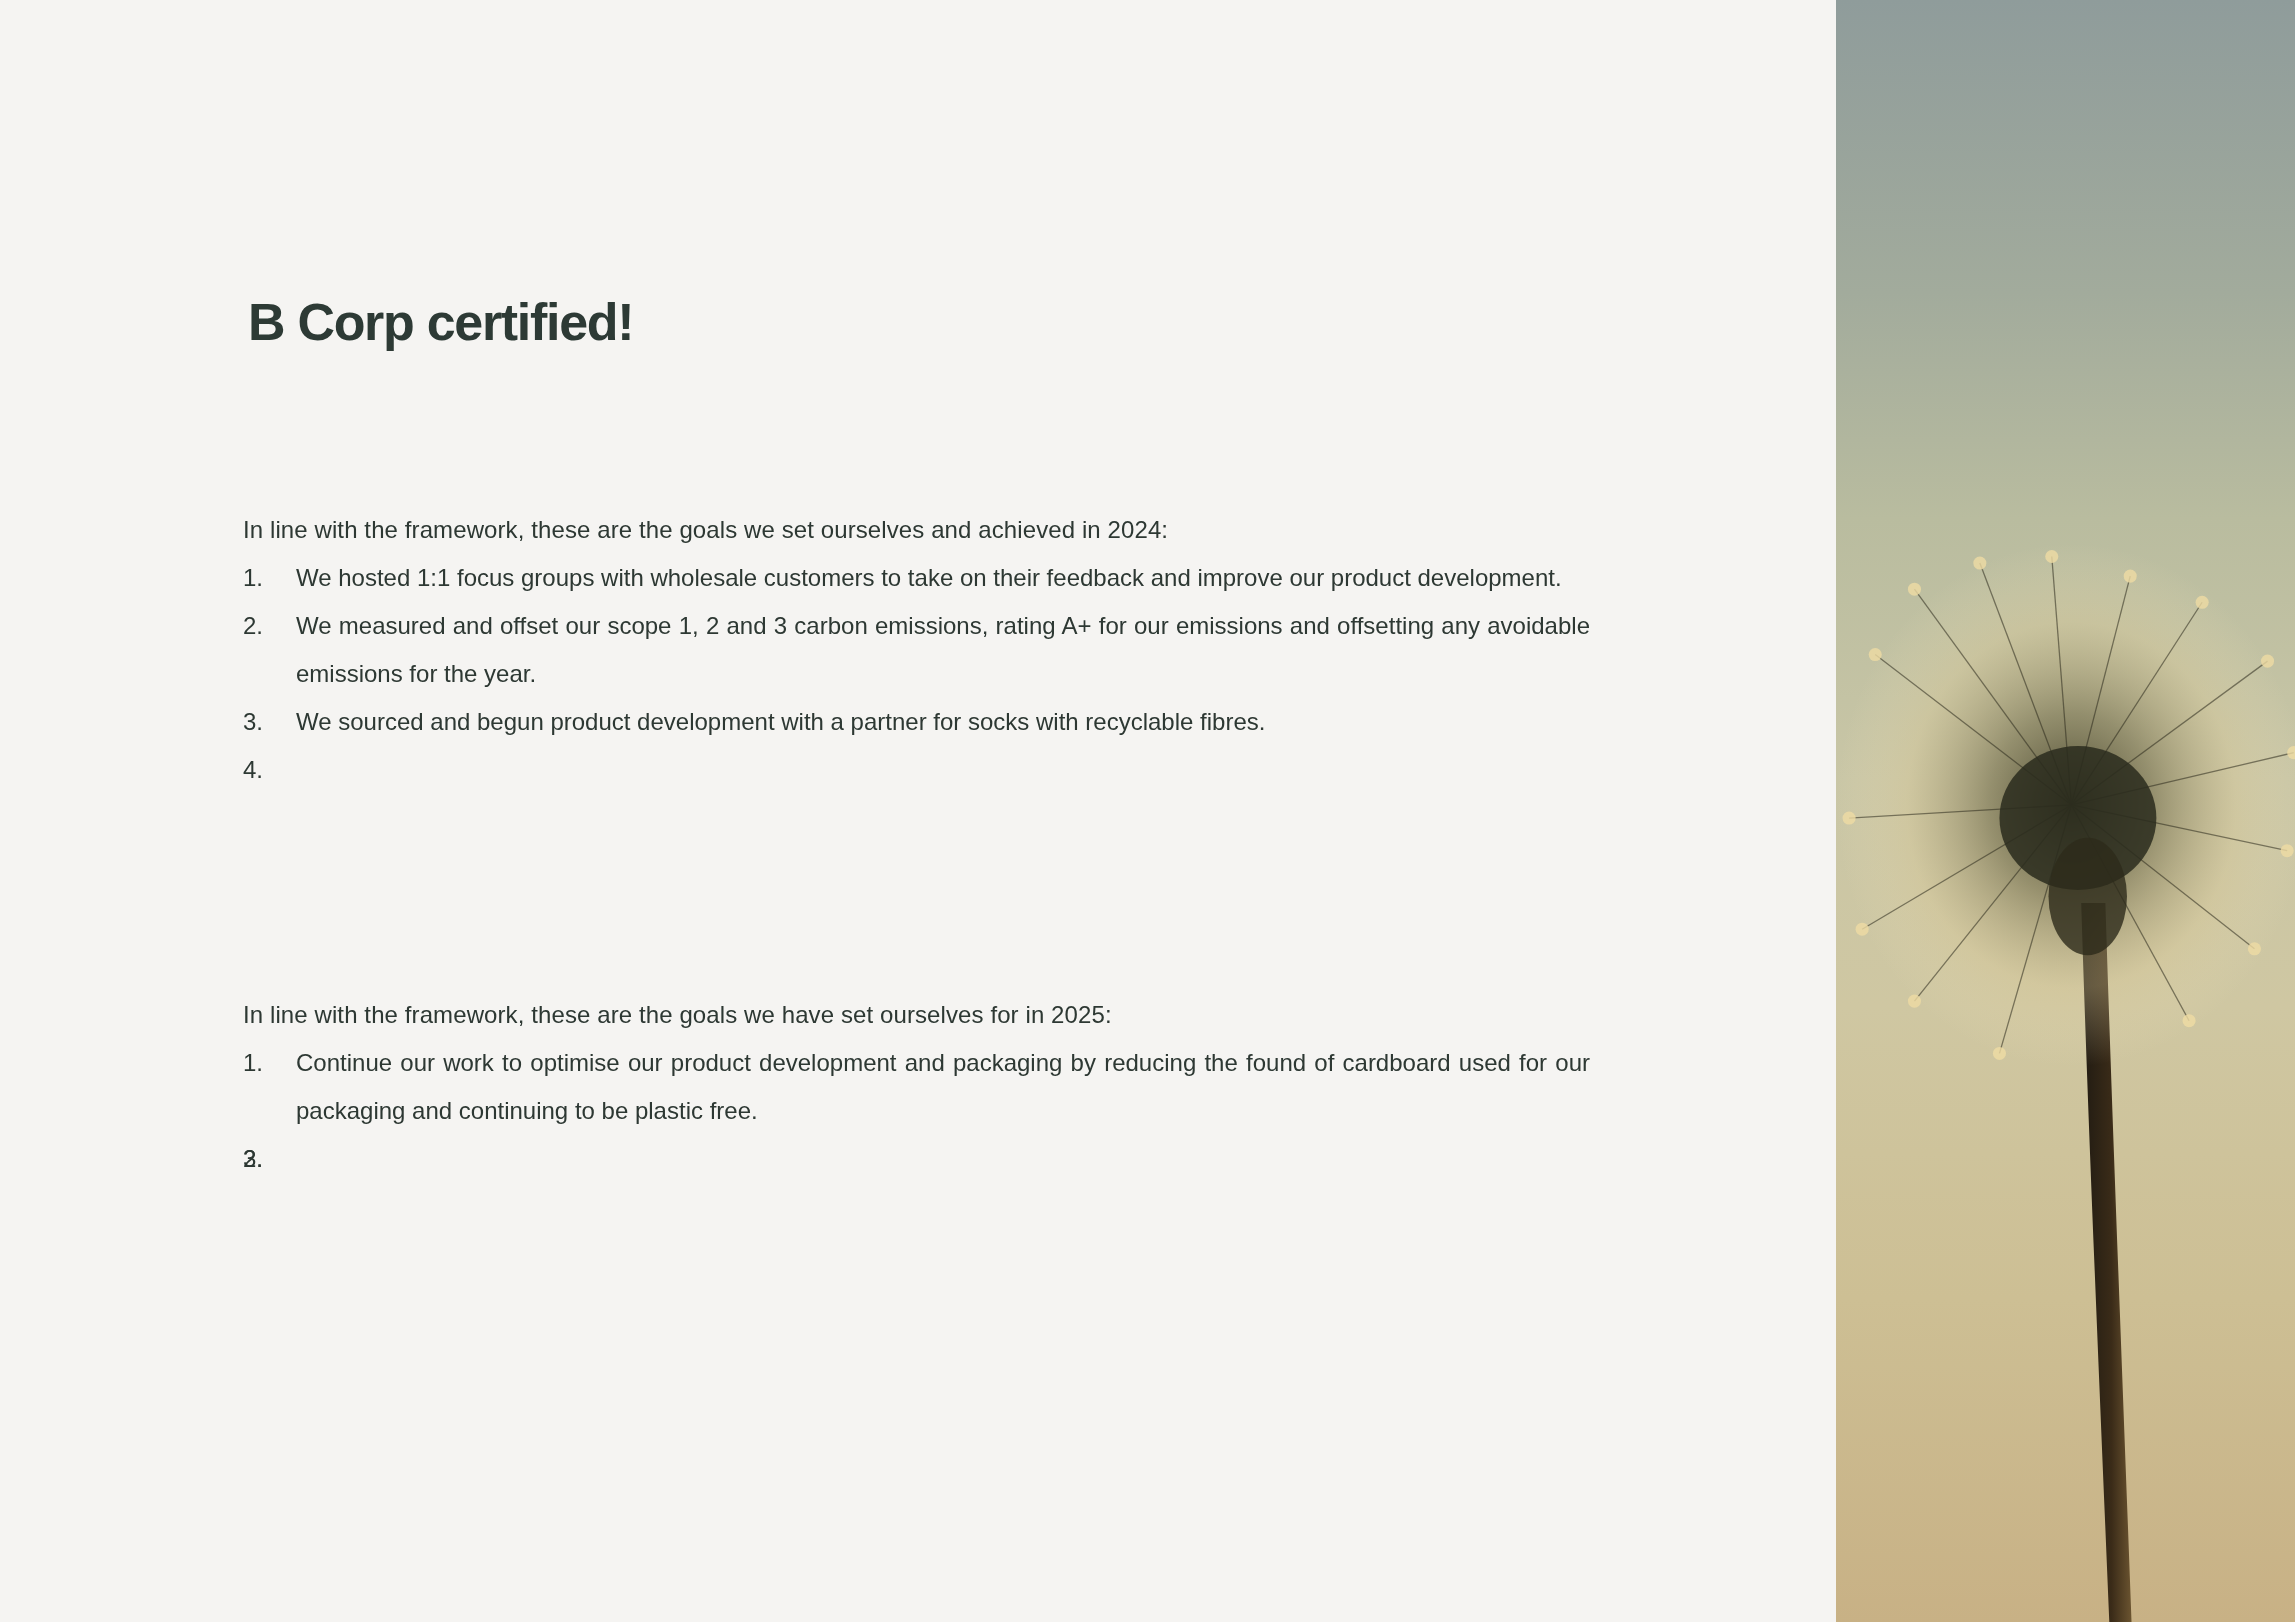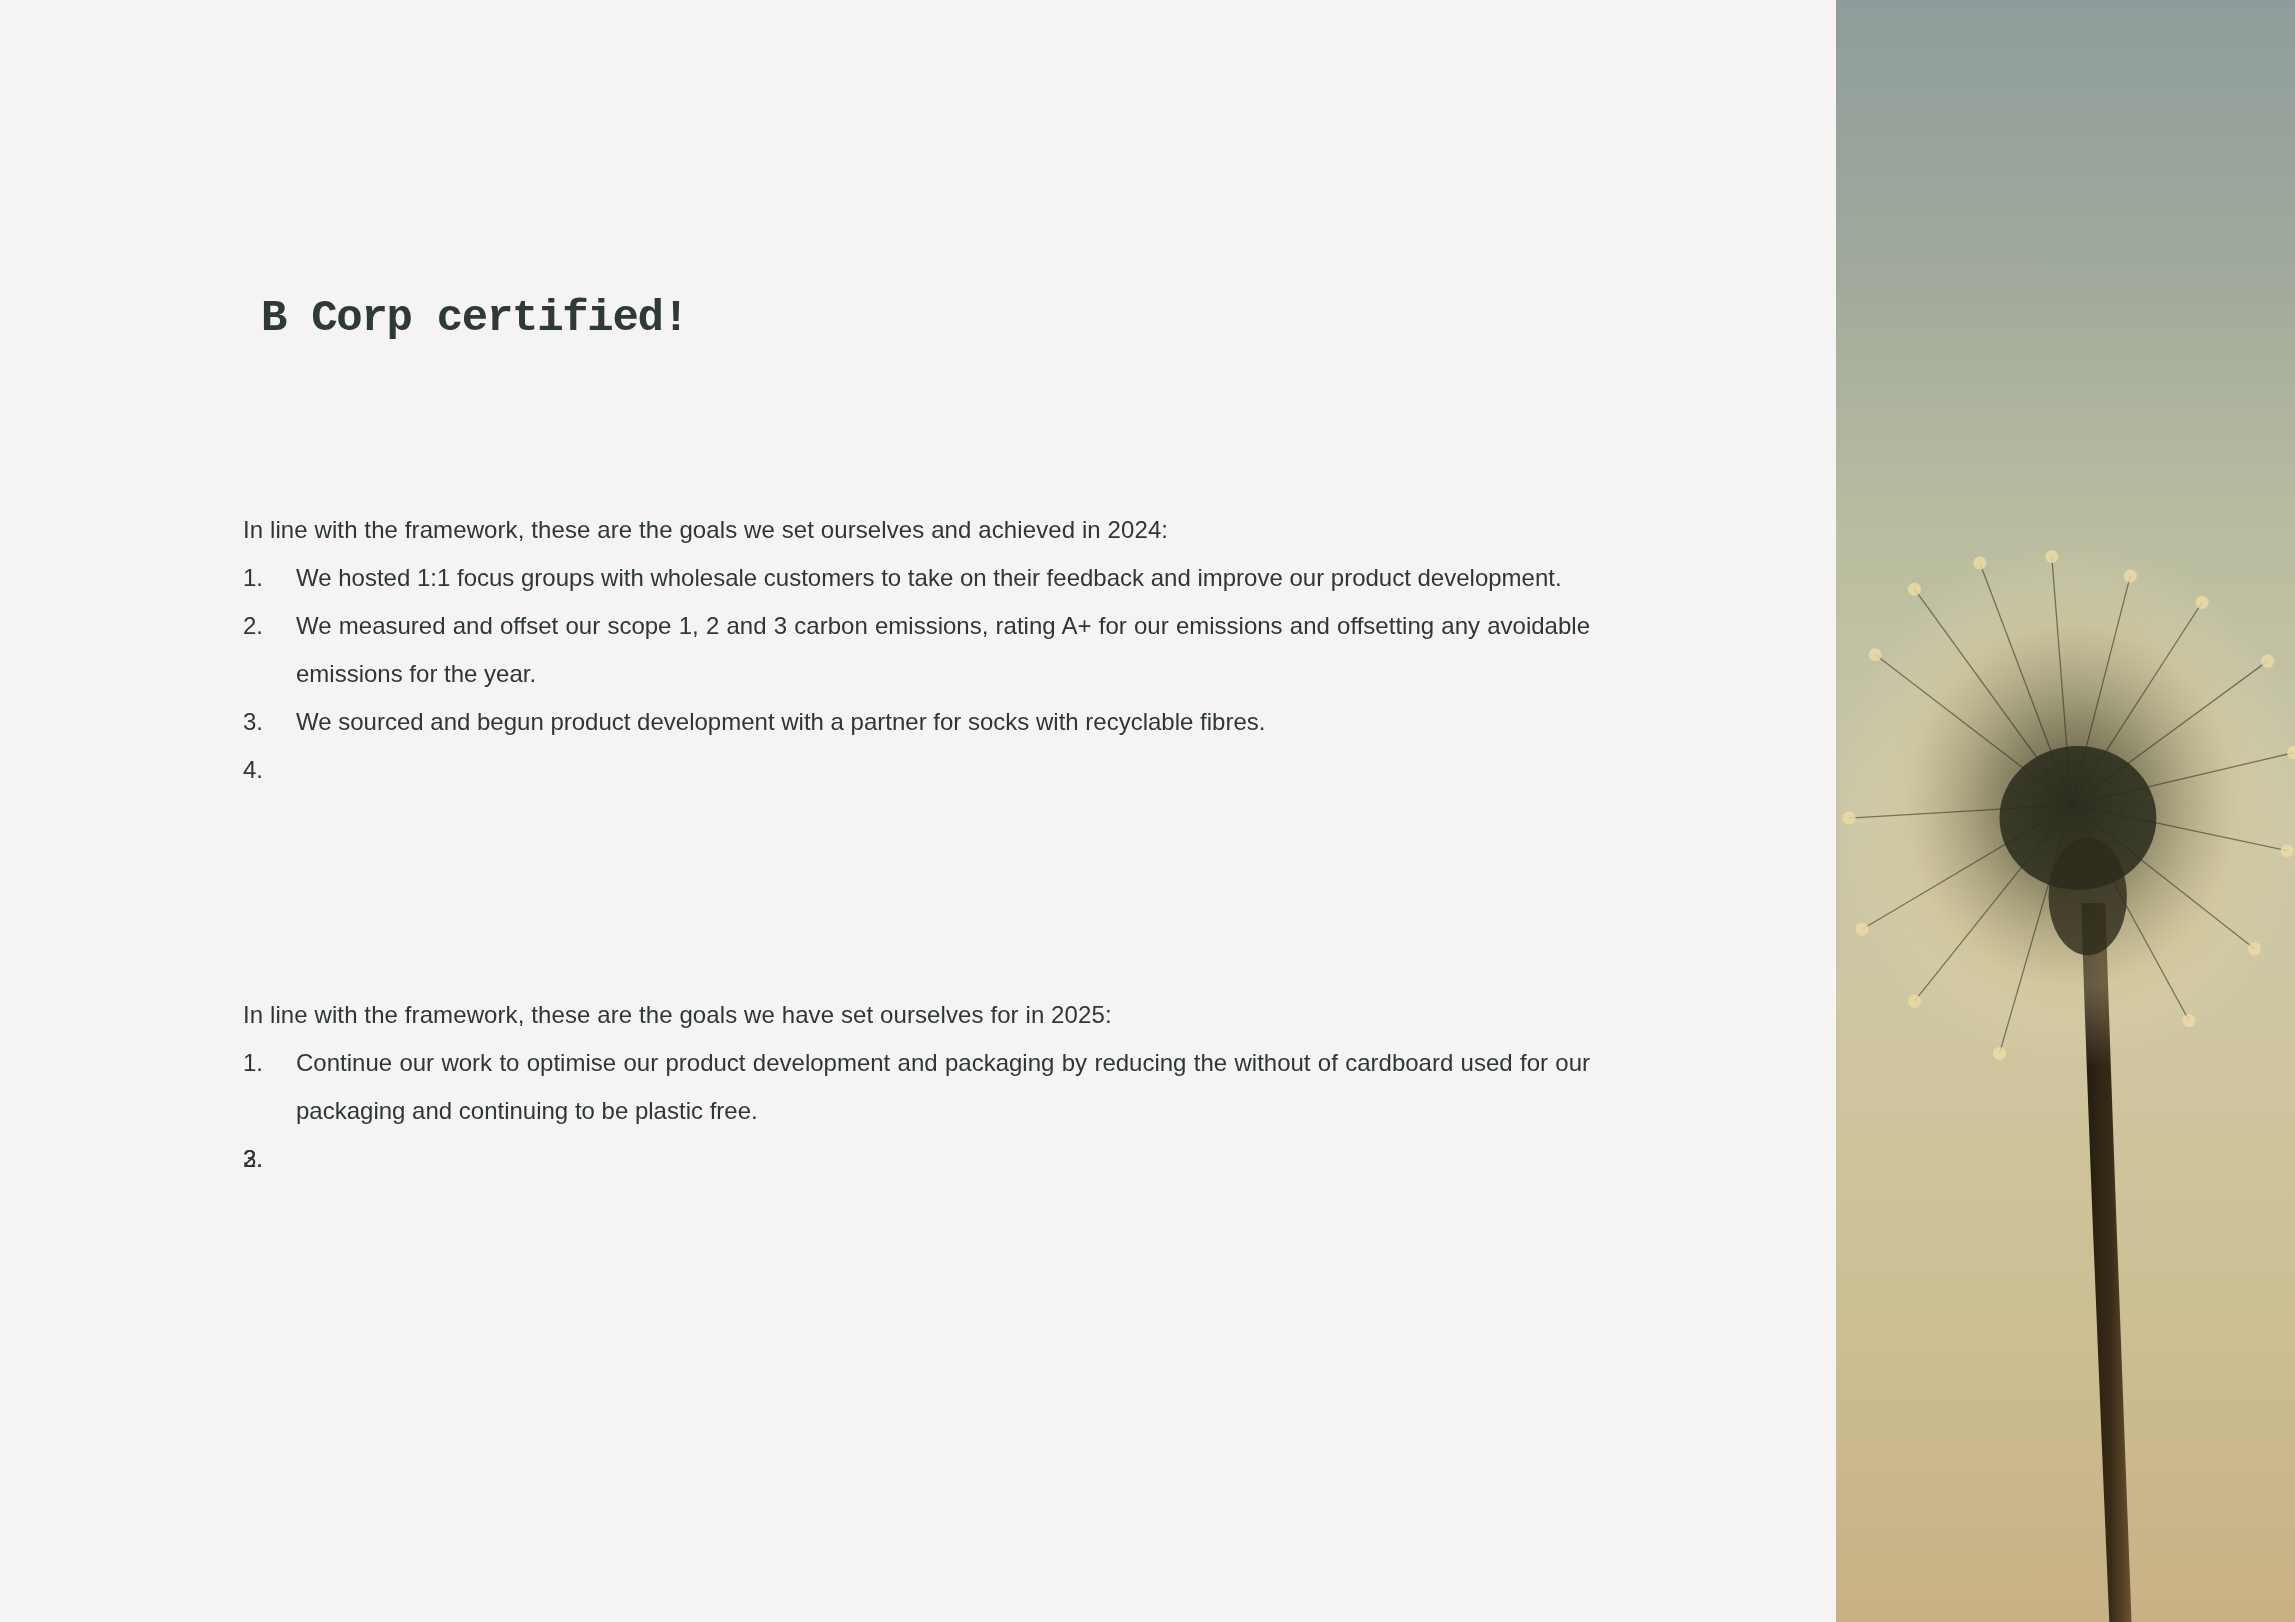--- a/index.html
+++ b/index.html
@@ -16,30 +16,29 @@
       color: #2d3833;
     }
     .content {
       position: absolute;
       left: 243px;
       top: 0;
       width: 1347px;
     }
     .page-title {
       position: absolute;
-      left: 18px;
+      left: 5px;
       top: 296px;
       margin: 0;
-      font-size: 44px;
+      font-size: 52px;
       font-weight: bold;
       letter-spacing: -1.3px;
       line-height: 1;
       color: #2d3a35;
       white-space: nowrap;
-      font-family: Liberation Mono, monospace;
     }
     .section {
       position: absolute;
       left: 0;
       width: 1347px;
       font-size: 24px;
       line-height: 48px;
       font-weight: normal;
     }
     .section-2024 { top: 506px; }
@@ -109,21 +108,21 @@
         <span class="num">4.</span>
       </li>
     </ol>
   </section>
 
   <section class="section section-2025">
     <p class="intro">In line with the framework, these are the goals we have set ourselves for in 2025:</p>
     <ol class="goals">
       <li>
         <span class="num">1.</span>
-        <span> Continue our work to optimise our product development and packaging by reducing the without of cardboard used for our packaging and continuing to be plastic free.</span>
+        <span> Continue our work to optimise our product development and packaging by reducing the found of cardboard used for our packaging and continuing to be plastic free.</span>
       </li>
       <li>
         <span class="num">2.</span>
       </li>
       <li>
         <span class="num">3.</span>
       </li>
     </ol>
   </section>
 </main>

